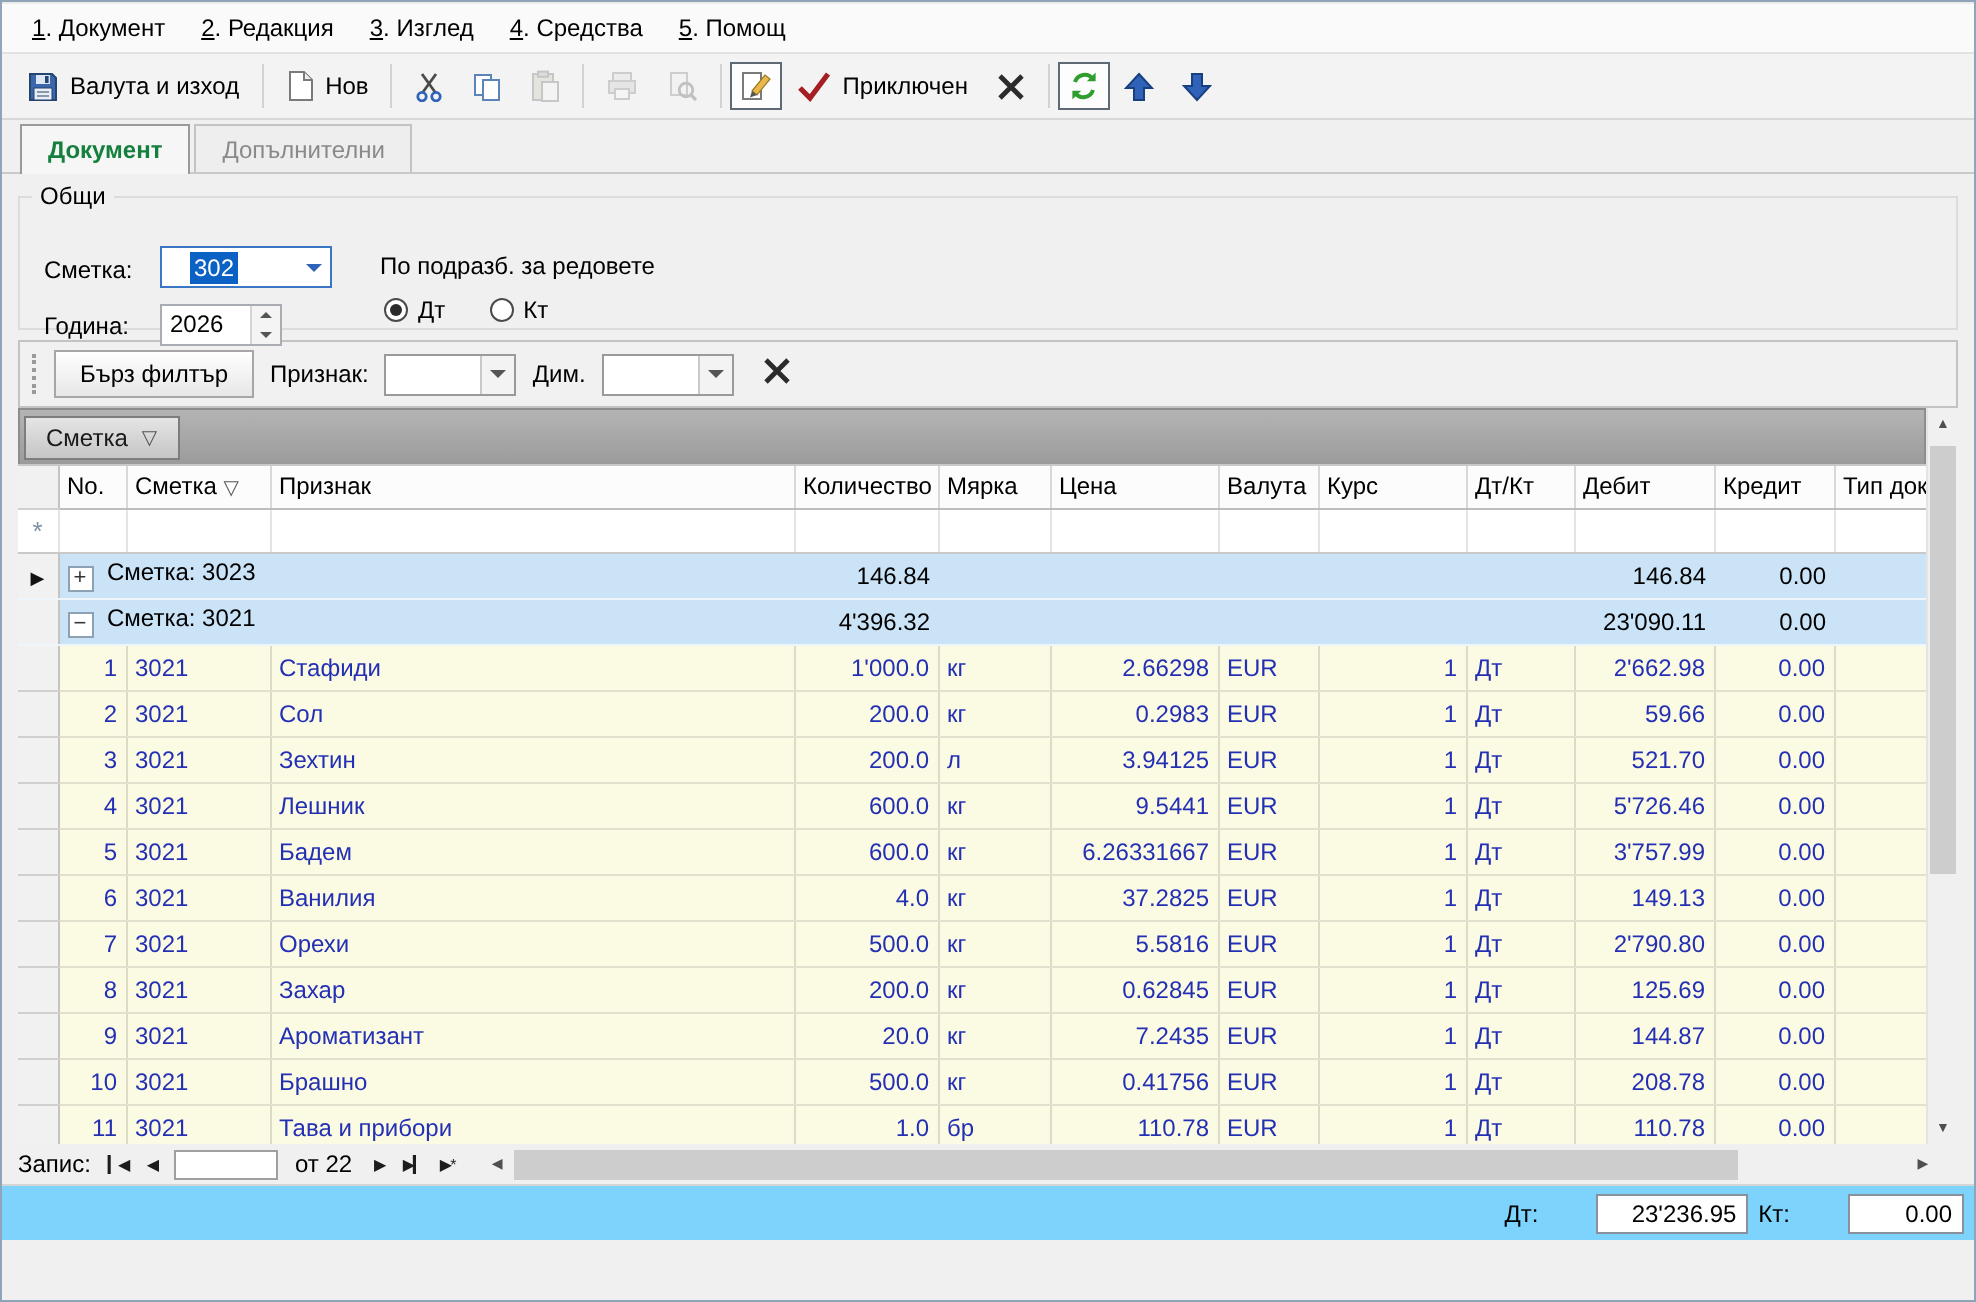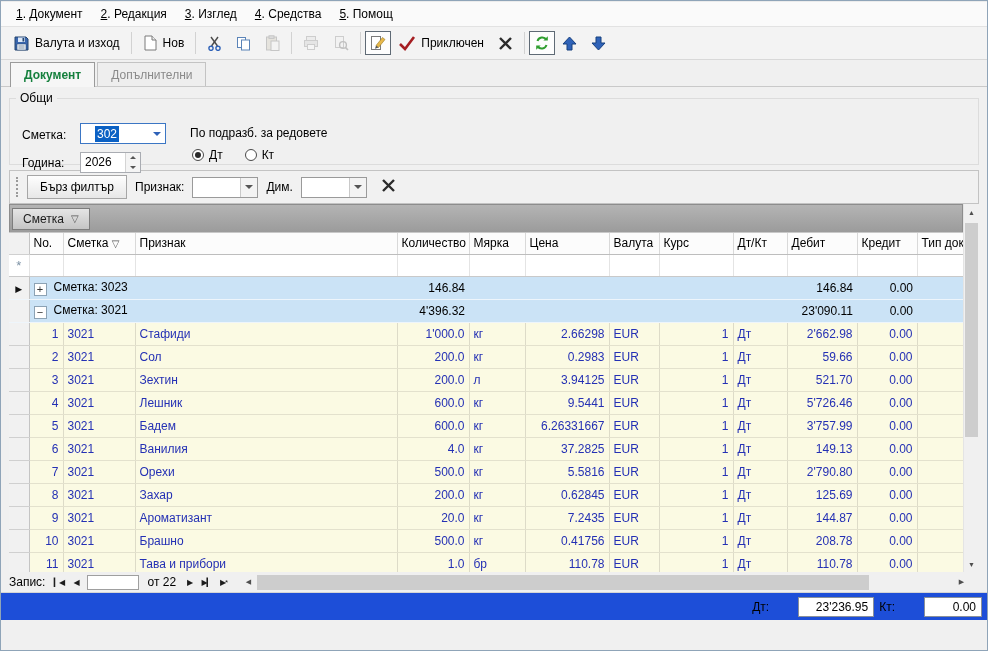--- a/index.html
+++ b/index.html
@@ -97,21 +97,21 @@
   .nav-label { margin-right:5px; }
   .nbtn { min-width:17px; height:16px; display:flex; align-items:center; justify-content:center; font-size:8px; color:#1d1d1d; letter-spacing:-1px; padding:0 1px; }
   .ncounter { width:52px; height:15px; background:#fff; border:1px solid #9f9f9f; margin:0 3px; font-size:11px; padding:0 3px; }
   .ncount { margin:0 5px; }
   .hscroll { flex:1; display:flex; align-items:center; height:17px; margin-left:8px; margin-right:17px; }
   .harrow { width:17px; height:17px; display:flex; align-items:center; justify-content:center; font-size:7px; color:#4f4f4f; }
   .htrack { flex:1; height:17px; position:relative; }
   .hthumb { position:absolute; top:1px; bottom:1px; left:0; width:88%; background:#cdcdcd; }
 
   
-  .statusbar { height:28px; border-top:1px solid #d5d5d5; background:#1d4ed8; display:flex; align-items:center; justify-content:flex-end; padding-right:5px; gap:5px; flex:0 0 auto; }
+  .statusbar { height:28px; border-top:1px solid #d5d5d5; background:#7dd3fc; display:flex; align-items:center; justify-content:flex-end; padding-right:5px; gap:5px; flex:0 0 auto; }
   .sbox { height:20px; background:#fff; border:1px solid #8a9099; display:flex; align-items:center; justify-content:flex-end; padding:0 5px; font-weight:normal;margin-left:24px; }
   .sbox.dt { width:76px; }
   .sbox.kt { width:58px; }
 </style>
 </head>
 <body>
 
 <div class="window">
 
 

